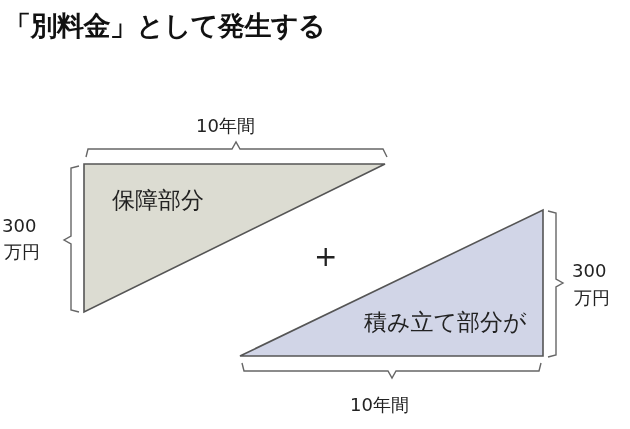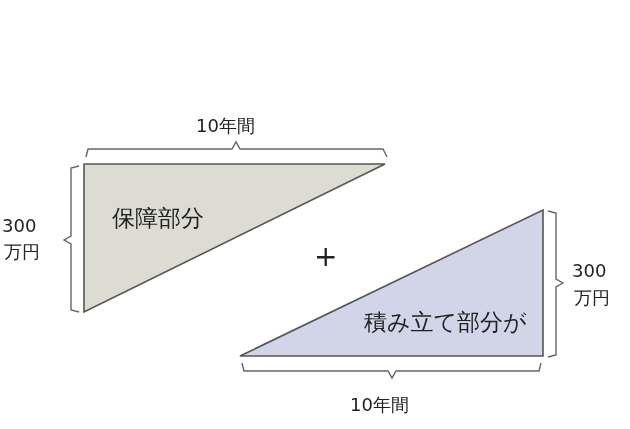--- a/index.html
+++ b/index.html
@@ -10,40 +10,41 @@
   .title div { white-space:nowrap; }
   svg.diagram { position:absolute; left:0; top:0; }
   .lbl { position:absolute; font-size:18px; line-height:24px; white-space:nowrap; color:#222; }
   .tri-lbl { font-size:23px; }
   .plus { position:absolute; font-size:28px; color:#222; }
 </style>
 </head>
 <body>
 
 <div class="title">
+  <div>「別料金」として発生する</div>
 </div>
 
 <svg class="diagram" width="630" height="429" viewBox="0 0 630 429">
 
   <polygon points="84,164 385,164 84,312" fill="#dcdcd2" stroke="#555" stroke-width="1.6"></polygon>
 
   <path d="M86,157 L88,149 L232,149 L236,142 L240,149 L383,149 L387,157" fill="none" stroke="#666" stroke-width="1.4"></path>
 
   <path d="M79,166 L71,168 L71,236 L64,240 L71,244 L71,310 L79,312" fill="none" stroke="#666" stroke-width="1.4"></path>
 
   <polygon points="240,356 543,210 543,356" fill="#d1d5e7" stroke="#555" stroke-width="1.6"></polygon>
 
   <path d="M548,211 L556,213 L556,279 L563,283 L556,287 L556,355 L548,357" fill="none" stroke="#666" stroke-width="1.4"></path>
 
   <path d="M242,363 L244,371 L388,371 L392,378 L396,371 L539,371 L541,363" fill="none" stroke="#666" stroke-width="1.4"></path>
 </svg>
 
 <div class="lbl" style="left:196px; top:114px;">10年間</div>
 <div class="lbl" style="left:2px; top:214px;">300</div>
 <div class="lbl" style="left:4px; top:240px;">万円</div>
-<div class="lbl tri-lbl" style="left:112px; top:206px;text-align:center;">保障部分</div>
+<div class="lbl tri-lbl" style="left:112px; top:188px;text-align:center;">保障部分</div>
 
 <div class="plus" style="left:314px; top:240px;">+</div>
 
 <div class="lbl tri-lbl" style="left:364px; top:310px;">積み立て部分が</div>
 <div class="lbl" style="left:572px; top:259px;">300</div>
 <div class="lbl" style="left:574px; top:286px;">万円</div>
 <div class="lbl" style="left:350px; top:393px;">10年間</div>
 
 </body></html>

